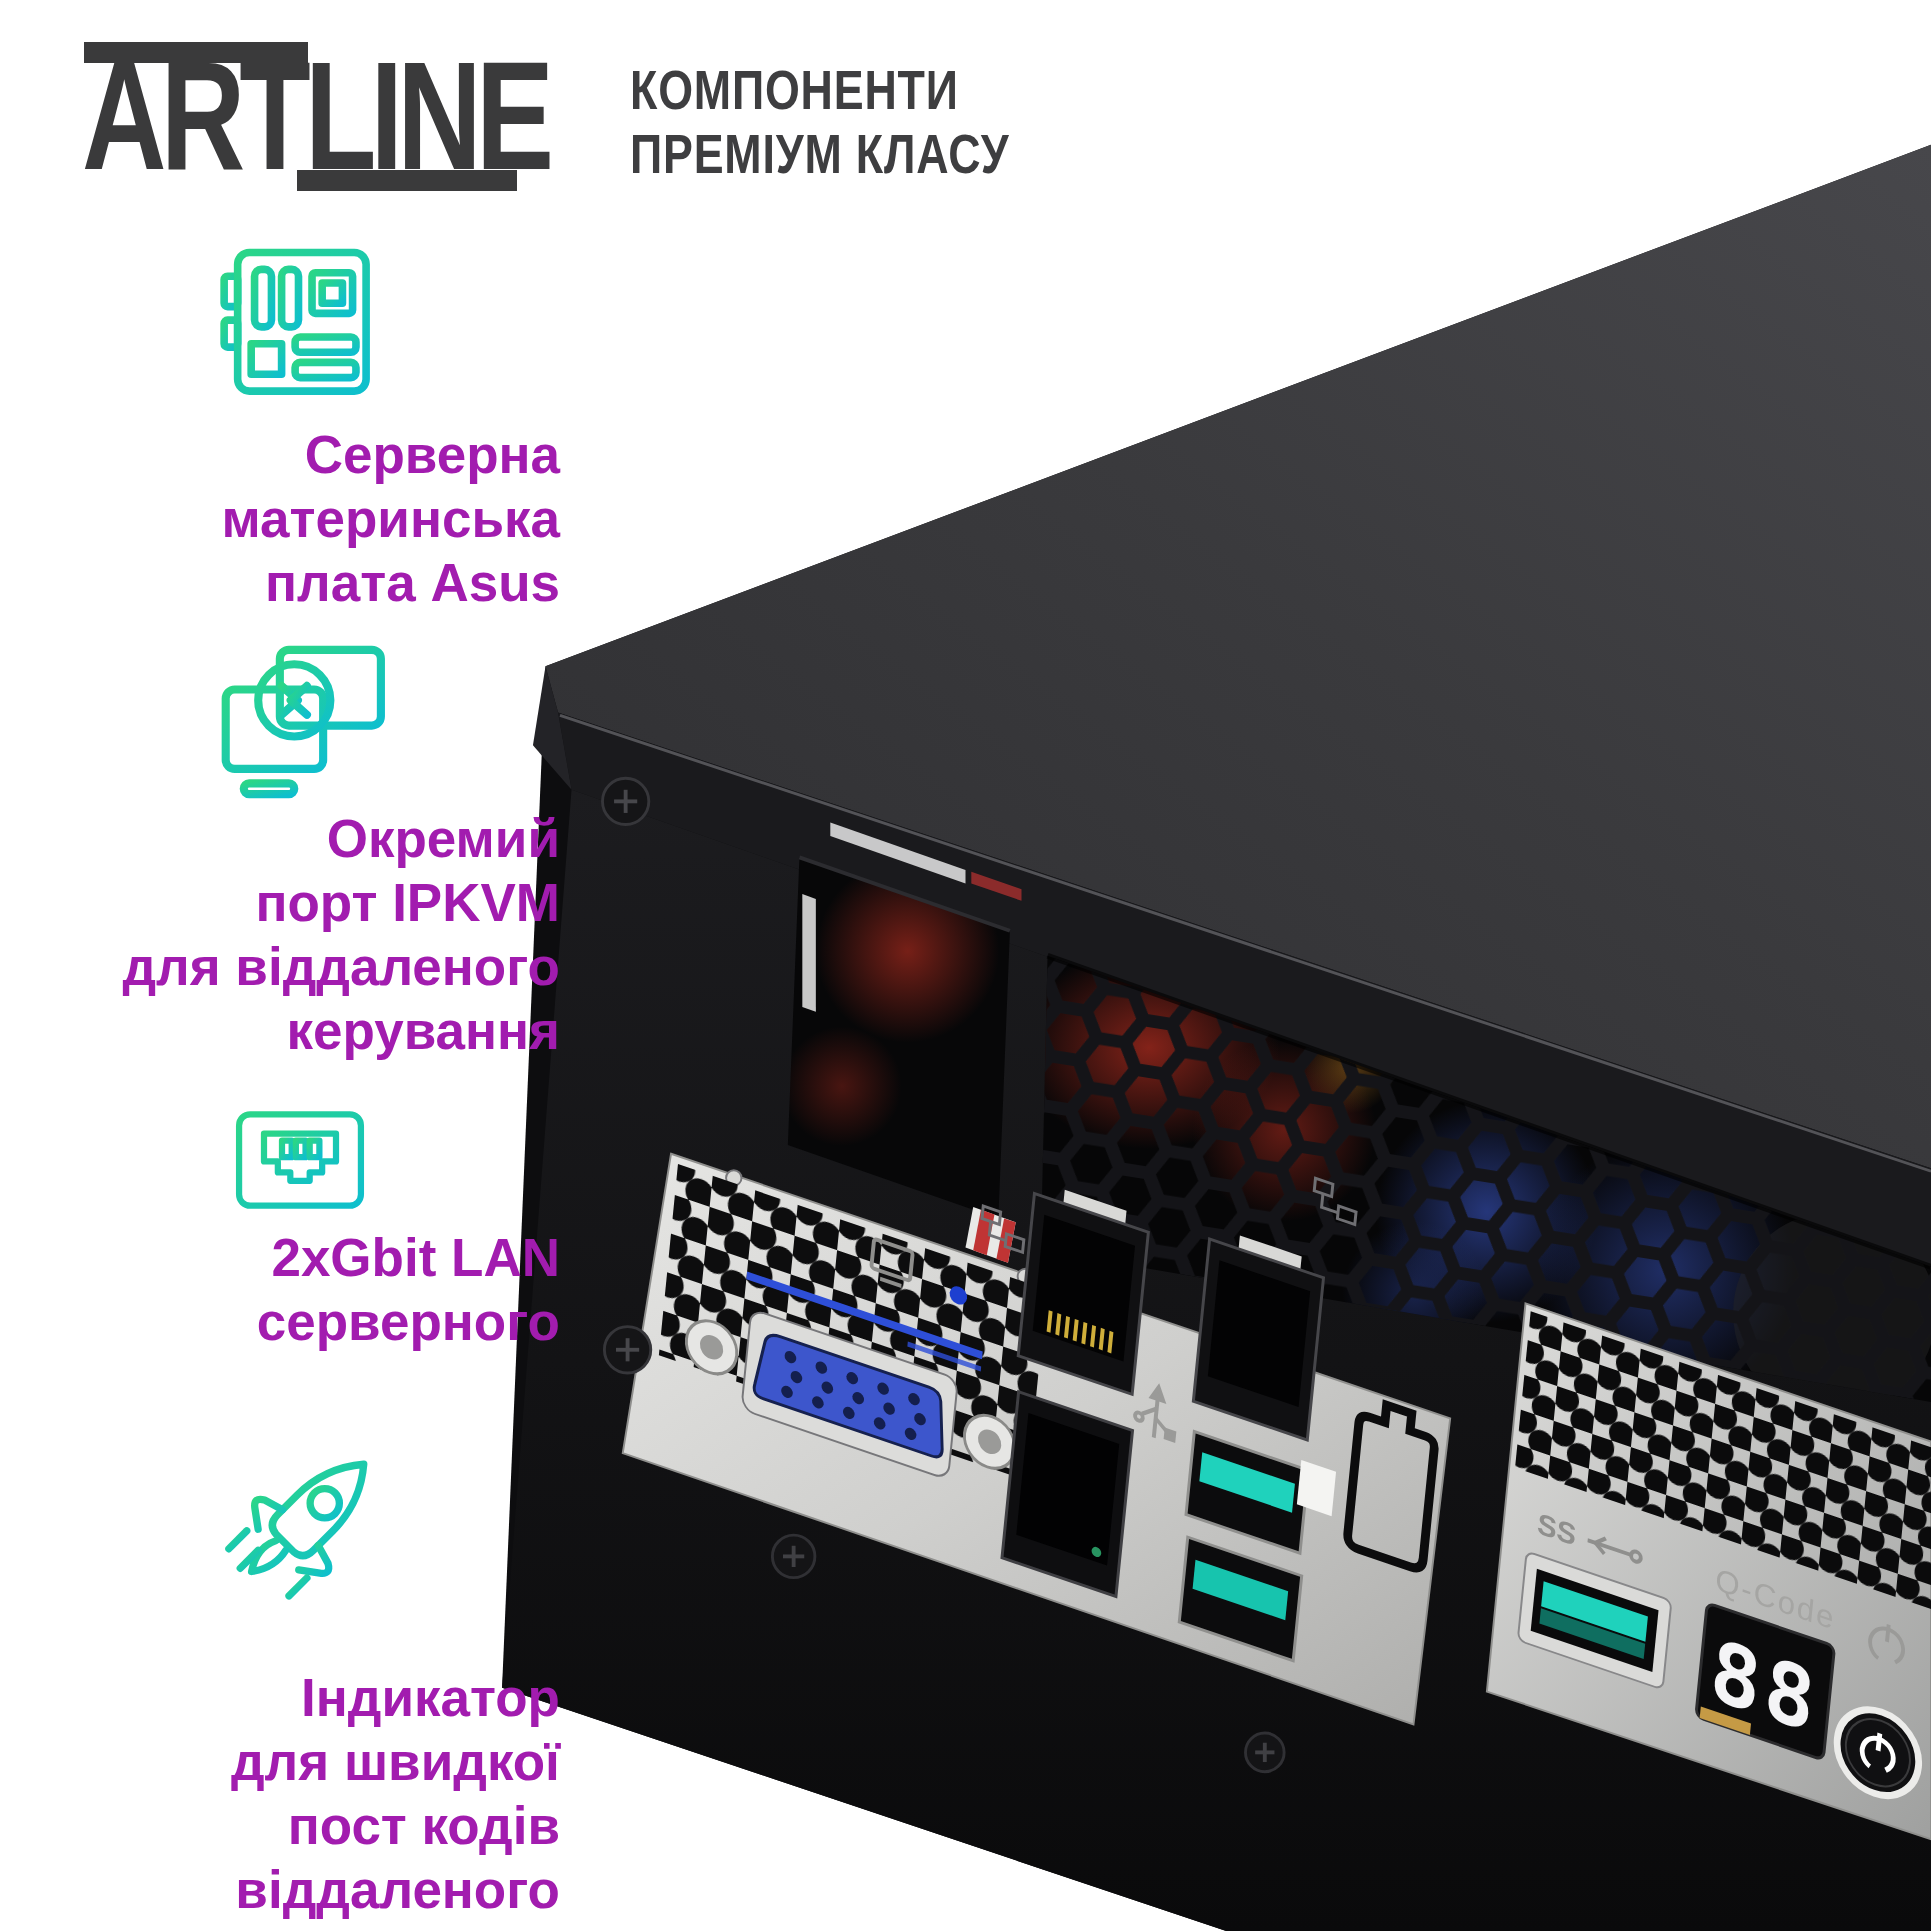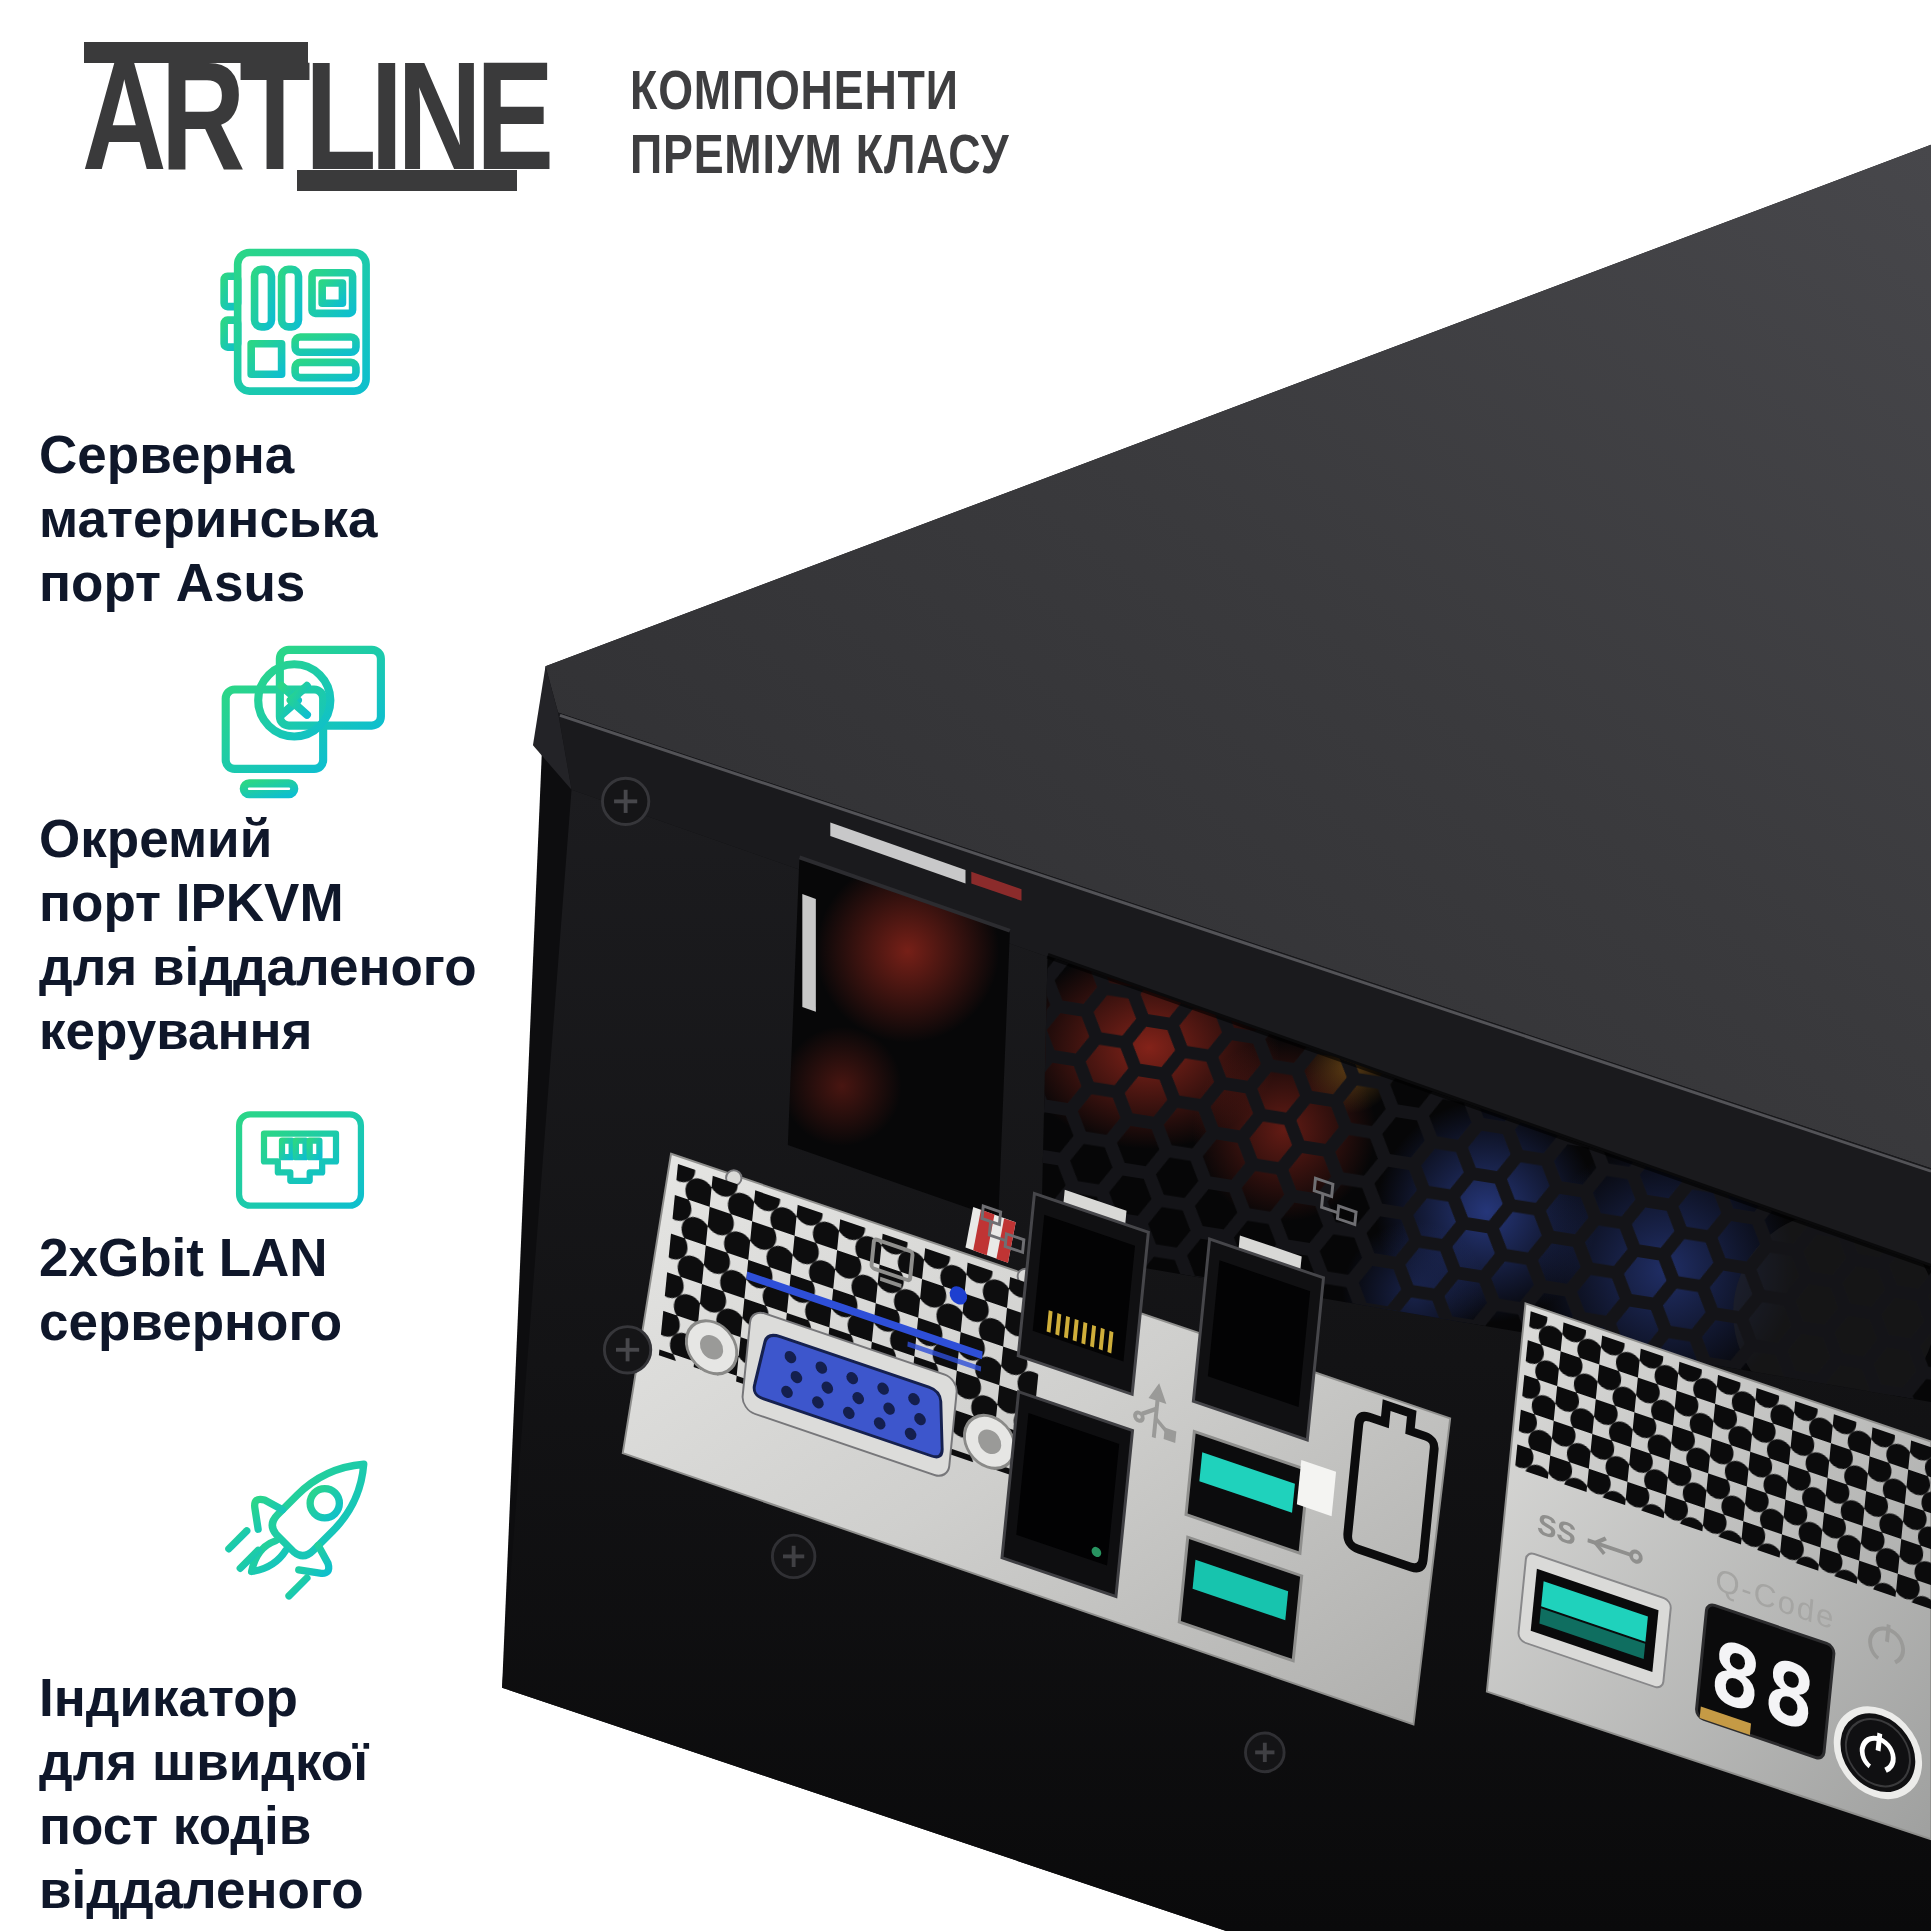--- a/index.html
+++ b/index.html
@@ -10,21 +10,21 @@
   .logo-text{position:absolute;left:82px;top:39px;font-size:154px;font-weight:900;
              color:#3a3a3b;letter-spacing:-7.7px;transform:scaleX(.76);transform-origin:left top;
              line-height:1;white-space:nowrap;}
   .logo-bar-top{position:absolute;left:84px;top:42px;width:224px;height:21px;background:#3a3a3b;}
   .logo-bar-bottom{position:absolute;left:297px;top:170px;width:220px;height:21px;background:#3a3a3b;}
   .tagline{position:absolute;left:630px;top:58px;color:#3e3e40;font-weight:bold;
            font-size:56px;line-height:64px;letter-spacing:1px;transform:scaleX(.8);
            transform-origin:left top;white-space:nowrap;}
 
   
-  .ftext{position:absolute;left:39px;width:521px;text-align:left;color:#0f172a;
+  .ftext{position:absolute;left:39px;width:521px;text-align:right;color:#a21caf;
          font-size:53px;line-height:64px;font-weight:bold;letter-spacing:0;}
   .ficon{position:absolute;}
   .ficon path,.ficon rect,.ficon line,.ficon circle,.ficon polyline
         {fill:none;stroke-linecap:round;stroke-linejoin:round;}
 
   
   #server-photo{position:absolute;left:0;top:0;width:1931px;height:1931px;}
   text.etch{font-family:"Liberation Sans",sans-serif;}
 </style>
 </head>
@@ -345,21 +345,21 @@
       <rect x="22" y="62" width="18" height="18"></rect>
       <rect x="48" y="58" width="36" height="9" rx="3"></rect>
         <rect x="48" y="73" width="36" height="9" rx="3"></rect>
       <line x1="46" y1="60" x2="46" y2="65"></line>
         <line x1="46" y1="75" x2="46" y2="80"></line>
     </g>
   </svg>
   <div class="ftext" style="top:423px">
     <div>Серверна</div>
     <div>материнська</div>
-    <div>порт Asus</div>
+    <div>плата Asus</div>
   </div>
 </div>
 
 <div>
   <svg class="ficon" style="left:210px;top:639px" width="183" height="166" viewBox="0 0 100 92">
     <defs>
         <linearGradient id="g2" x1="0" y1="0" x2="1" y2="1">
           <stop offset="0" stop-color="#2BD687"></stop>
           <stop offset="1" stop-color="#0EBFCE"></stop>
         </linearGradient>

